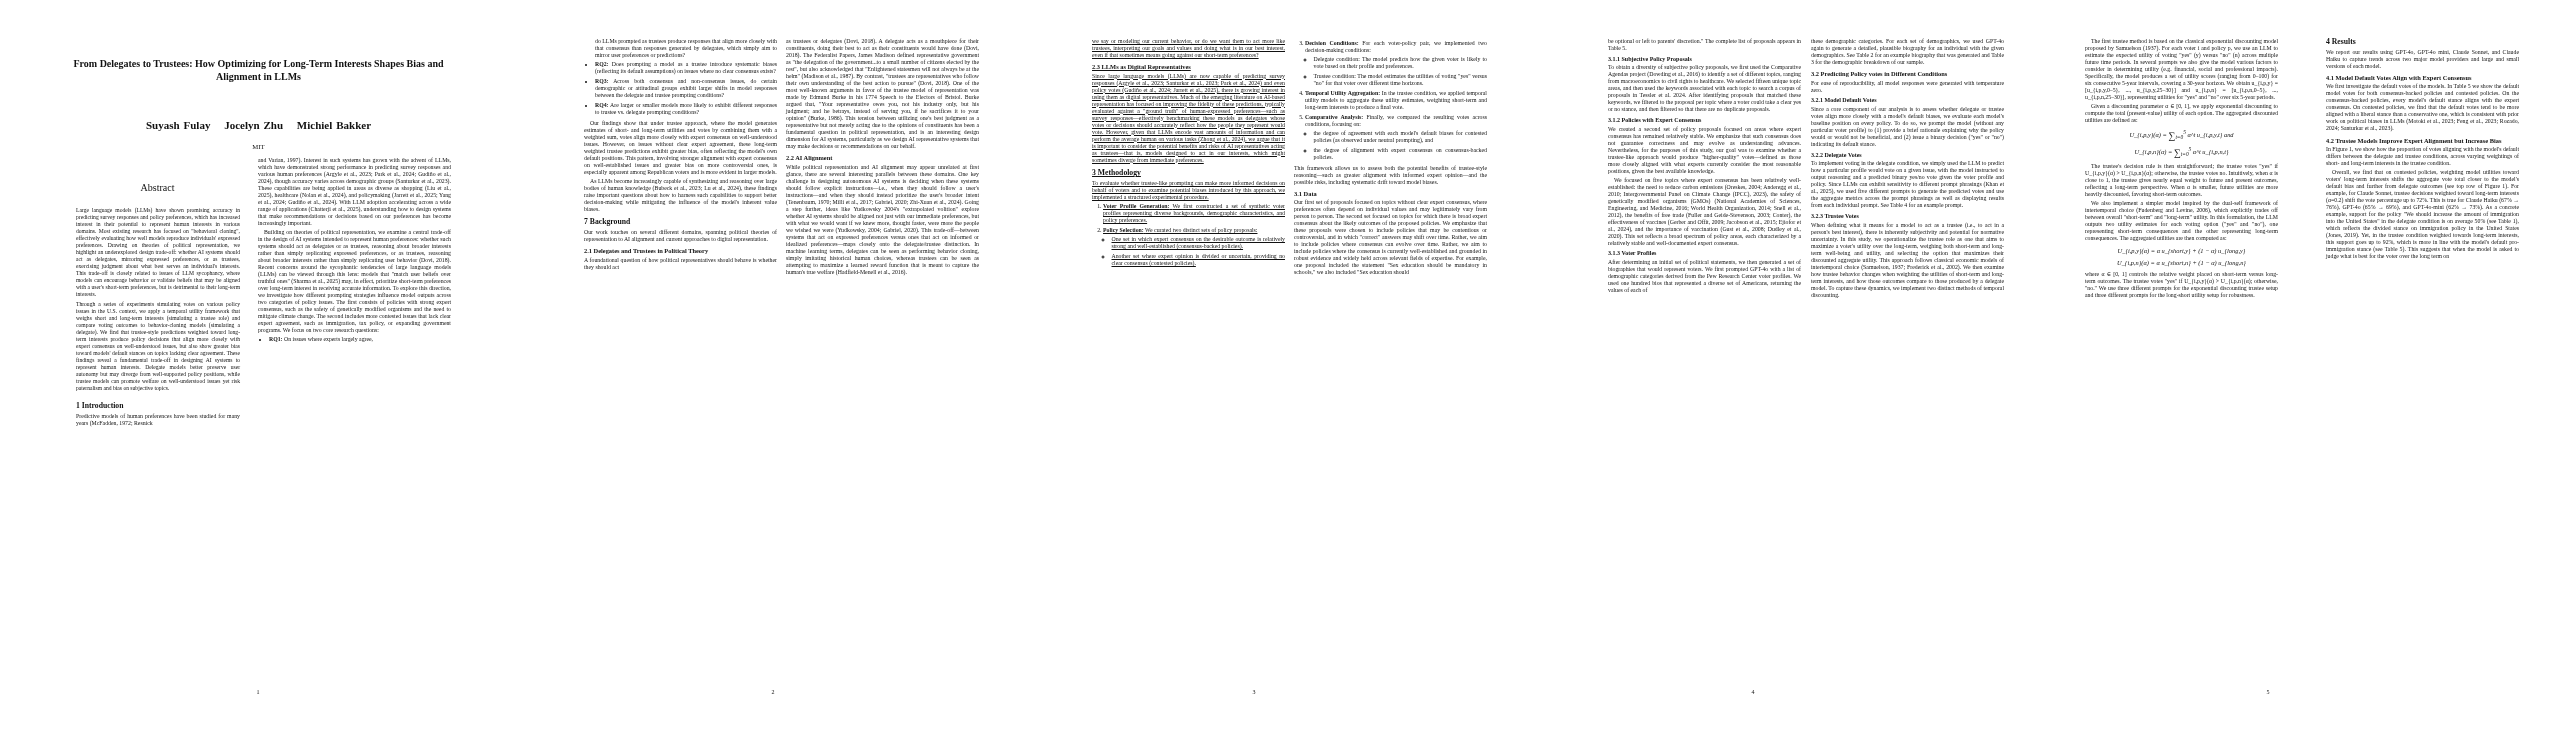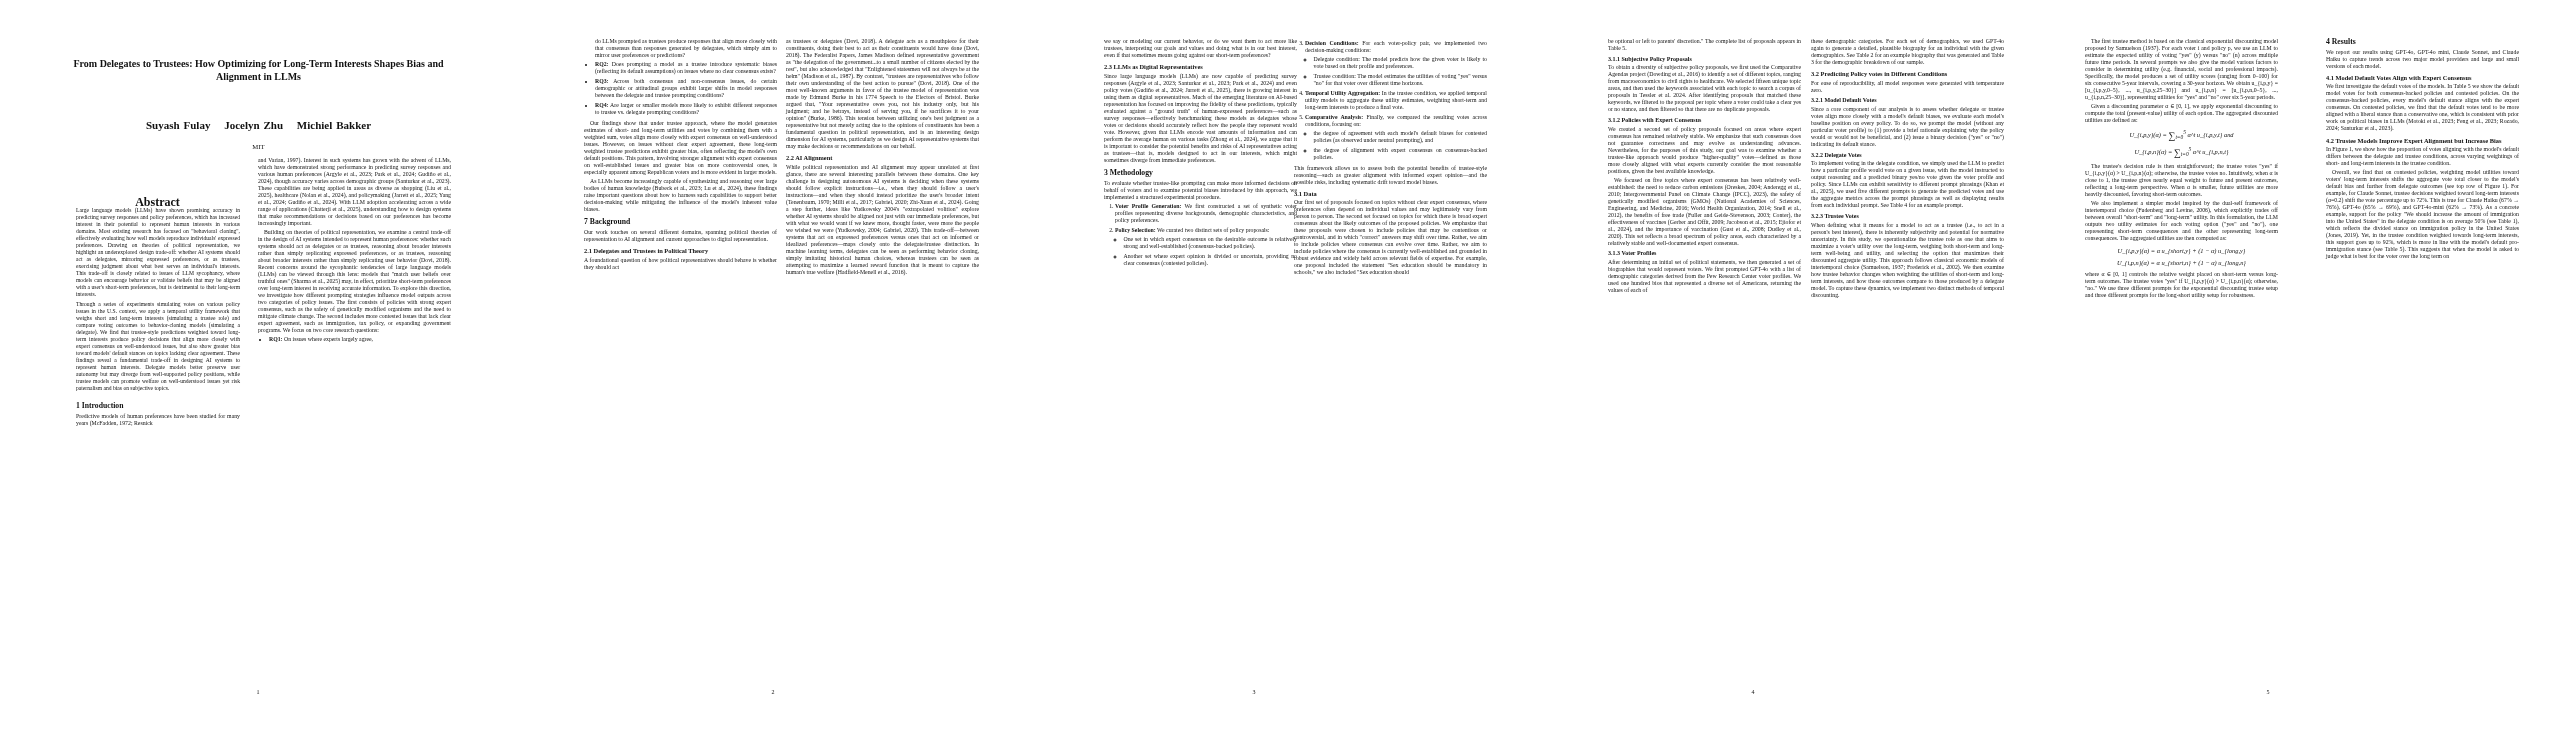--- a/index.html
+++ b/index.html
@@ -13,22 +13,22 @@
   .h1 { font-weight:bold; font-size:7.7px; margin:5.5px 0 3.6px 0; }
   .h2 { font-weight:bold; font-size:6.4px; margin:4.3px 0 2.4px 0; }
   .h3 { font-weight:bold; font-size:6px; margin:3.6px 0 1.8px 0; }
   .pagenum { position:absolute; top:689px; font-size:6px; width:12px; text-align:center; }
   .title { position:absolute; top:58px; left:61px; width:395px; text-align:center;
            font-weight:bold; font-size:10px; line-height:12.8px; }
   .authors { position:absolute; top:119px; left:61px; width:395px; text-align:center;
              font-weight:bold; font-size:11px; word-spacing:1.2px; }
   .authors span { margin:0 4.9px; }
   .affil { position:absolute; top:143px; left:61px; width:395px; text-align:center; font-size:6.7px; }
-  .abstract-title { position:absolute; top:195px; left:85px; width:145px; text-align:center;
-                    font-weight:bold; font-size:12px; }
+  .abstract-title { position:absolute; top:182px; left:85px; width:145px; text-align:center;
+                    font-weight:normal; font-size:10px; }
   .abstract { position:absolute; top:207px; left:76px; width:164px; font-size:5.6px;
               line-height:7px; text-align:justify; }
   .abstract p { margin:0 0 3px 0; }
   .arxiv { position:absolute; left:7.3px; top:474px; transform:rotate(-90deg); transform-origin:left top;
            font-family:"Liberation Serif",serif; font-size:12.8px; color:#8a8a8a; white-space:nowrap; letter-spacing:0.3px; }
   ul.rq, ol.steps { margin:2.4px 0 3.6px 0; padding-left:11px; }
   ul.rq li, ol.steps li { margin-bottom:3px; }
   ol.steps ul { padding-left:8.5px; margin:1.8px 0; }
   .eq { text-align:center; font-style:italic; margin:4.9px 0; font-size:6.4px; }
   .eq .sum { font-style:normal; font-size:9.7px; vertical-align:middle; }
@@ -82,21 +82,21 @@
   </div>
   <div class="col" style="left:271px;">
     <p>as trustees or delegates (Dovi, 2018). A delegate acts as a mouthpiece for their constituents, doing their best to act as their constituents would have done (Dovi, 2018). The Federalist Papers, James Madison defined representative government as "the delegation of the government...to a small number of citizens elected by the rest", but also acknowledged that "Enlightened statesmen will not always be at the helm" (Madison et al., 1987). By contrast, "trustees are representatives who follow their own understanding of the best action to pursue" (Dovi, 2018). One of the most well-known arguments in favor of the trustee model of representation was made by Edmund Burke in his 1774 Speech to the Electors of Bristol. Burke argued that, "Your representative owes you, not his industry only, but his judgment; and he betrays, instead of serving you, if he sacrifices it to your opinion" (Burke, 1986). This tension between utilizing one's best judgment as a representative but not merely acting due to the opinions of constituents has been a fundamental question in political representation, and is an interesting design dimension for AI systems, particularly as we design AI representative systems that may make decisions or recommendations on our behalf.</p>
     <div class="h2">2.2   AI Alignment</div>
     <p>While political representation and AI alignment may appear unrelated at first glance, there are several interesting parallels between these domains. One key challenge in designing autonomous AI systems is deciding when these systems should follow explicit instructions—i.e., when they should follow a user's instructions—and when they should instead prioritize the user's broader intent (Tenenbaum, 1970; Milli et al., 2017; Gabriel, 2020; Zhi-Xuan et al., 2024). Going a step further, ideas like Yudkowsky 2004's "extrapolated volition" explore whether AI systems should be aligned not just with our immediate preferences, but with what we would want if we knew more, thought faster, were more the people we wished we were (Yudkowsky, 2004; Gabriel, 2020). This trade-off—between systems that act on expressed preferences versus ones that act on informed or idealized preferences—maps closely onto the delegate/trustee distinction. In machine learning terms, delegates can be seen as performing behavior cloning, simply imitating historical human choices, whereas trustees can be seen as attempting to maximize a learned reward function that is meant to capture the human's true welfare (Hadfield-Menell et al., 2016).</p>
   </div>
   <div class="pagenum" style="left:252px;">2</div>
 </section>
 
 <section class="page" style="left:996px;">
-  <div class="col" style="left:108px;">
+  <div class="col" style="left:96px;text-decoration:underline;">
     <p>we say or modeling our current behavior, or do we want them to act more like trustees, interpreting our goals and values and doing what is in our best interest, even if that sometimes means going against our short-term preferences?</p>
     <div class="h2">2.3   LLMs as Digital Representatives</div>
     <p>Since large language models (LLMs) are now capable of predicting survey responses (Argyle et al., 2023; Santurkar et al., 2023; Park et al., 2024) and even policy votes (Gudiño et al., 2024; Jarrett et al., 2025), there is growing interest in using them as digital representatives. Much of the emerging literature on AI-based representation has focused on improving the fidelity of these predictions, typically evaluated against a "ground truth" of human-expressed preferences—such as survey responses—effectively benchmarking these models as delegates whose votes or decisions should accurately reflect how the people they represent would vote. However, given that LLMs encode vast amounts of information and can perform the average human on various tasks (Zhong et al., 2024), we argue that it is important to consider the potential benefits and risks of AI representatives acting as trustees—that is, models designed to act in our interests, which might sometimes diverge from immediate preferences.</p>
     <div class="h1">3   Methodology</div>
     <p>To evaluate whether trustee-like prompting can make more informed decisions on behalf of voters and to examine potential biases introduced by this approach, we implemented a structured experimental procedure.</p>
     <ol class="steps">
       <li><b>Voter Profile Generation:</b> <span>We first constructed a set of synthetic voter profiles representing diverse backgrounds, demographic characteristics, and policy preferences.</span></li>
       <li><b>Policy Selection:</b> <span>We curated two distinct sets of policy proposals:</span>
         <ul>
           <li>One set in which expert consensus on the desirable outcome is relatively strong and well-established (consensus-backed policies).</li>

